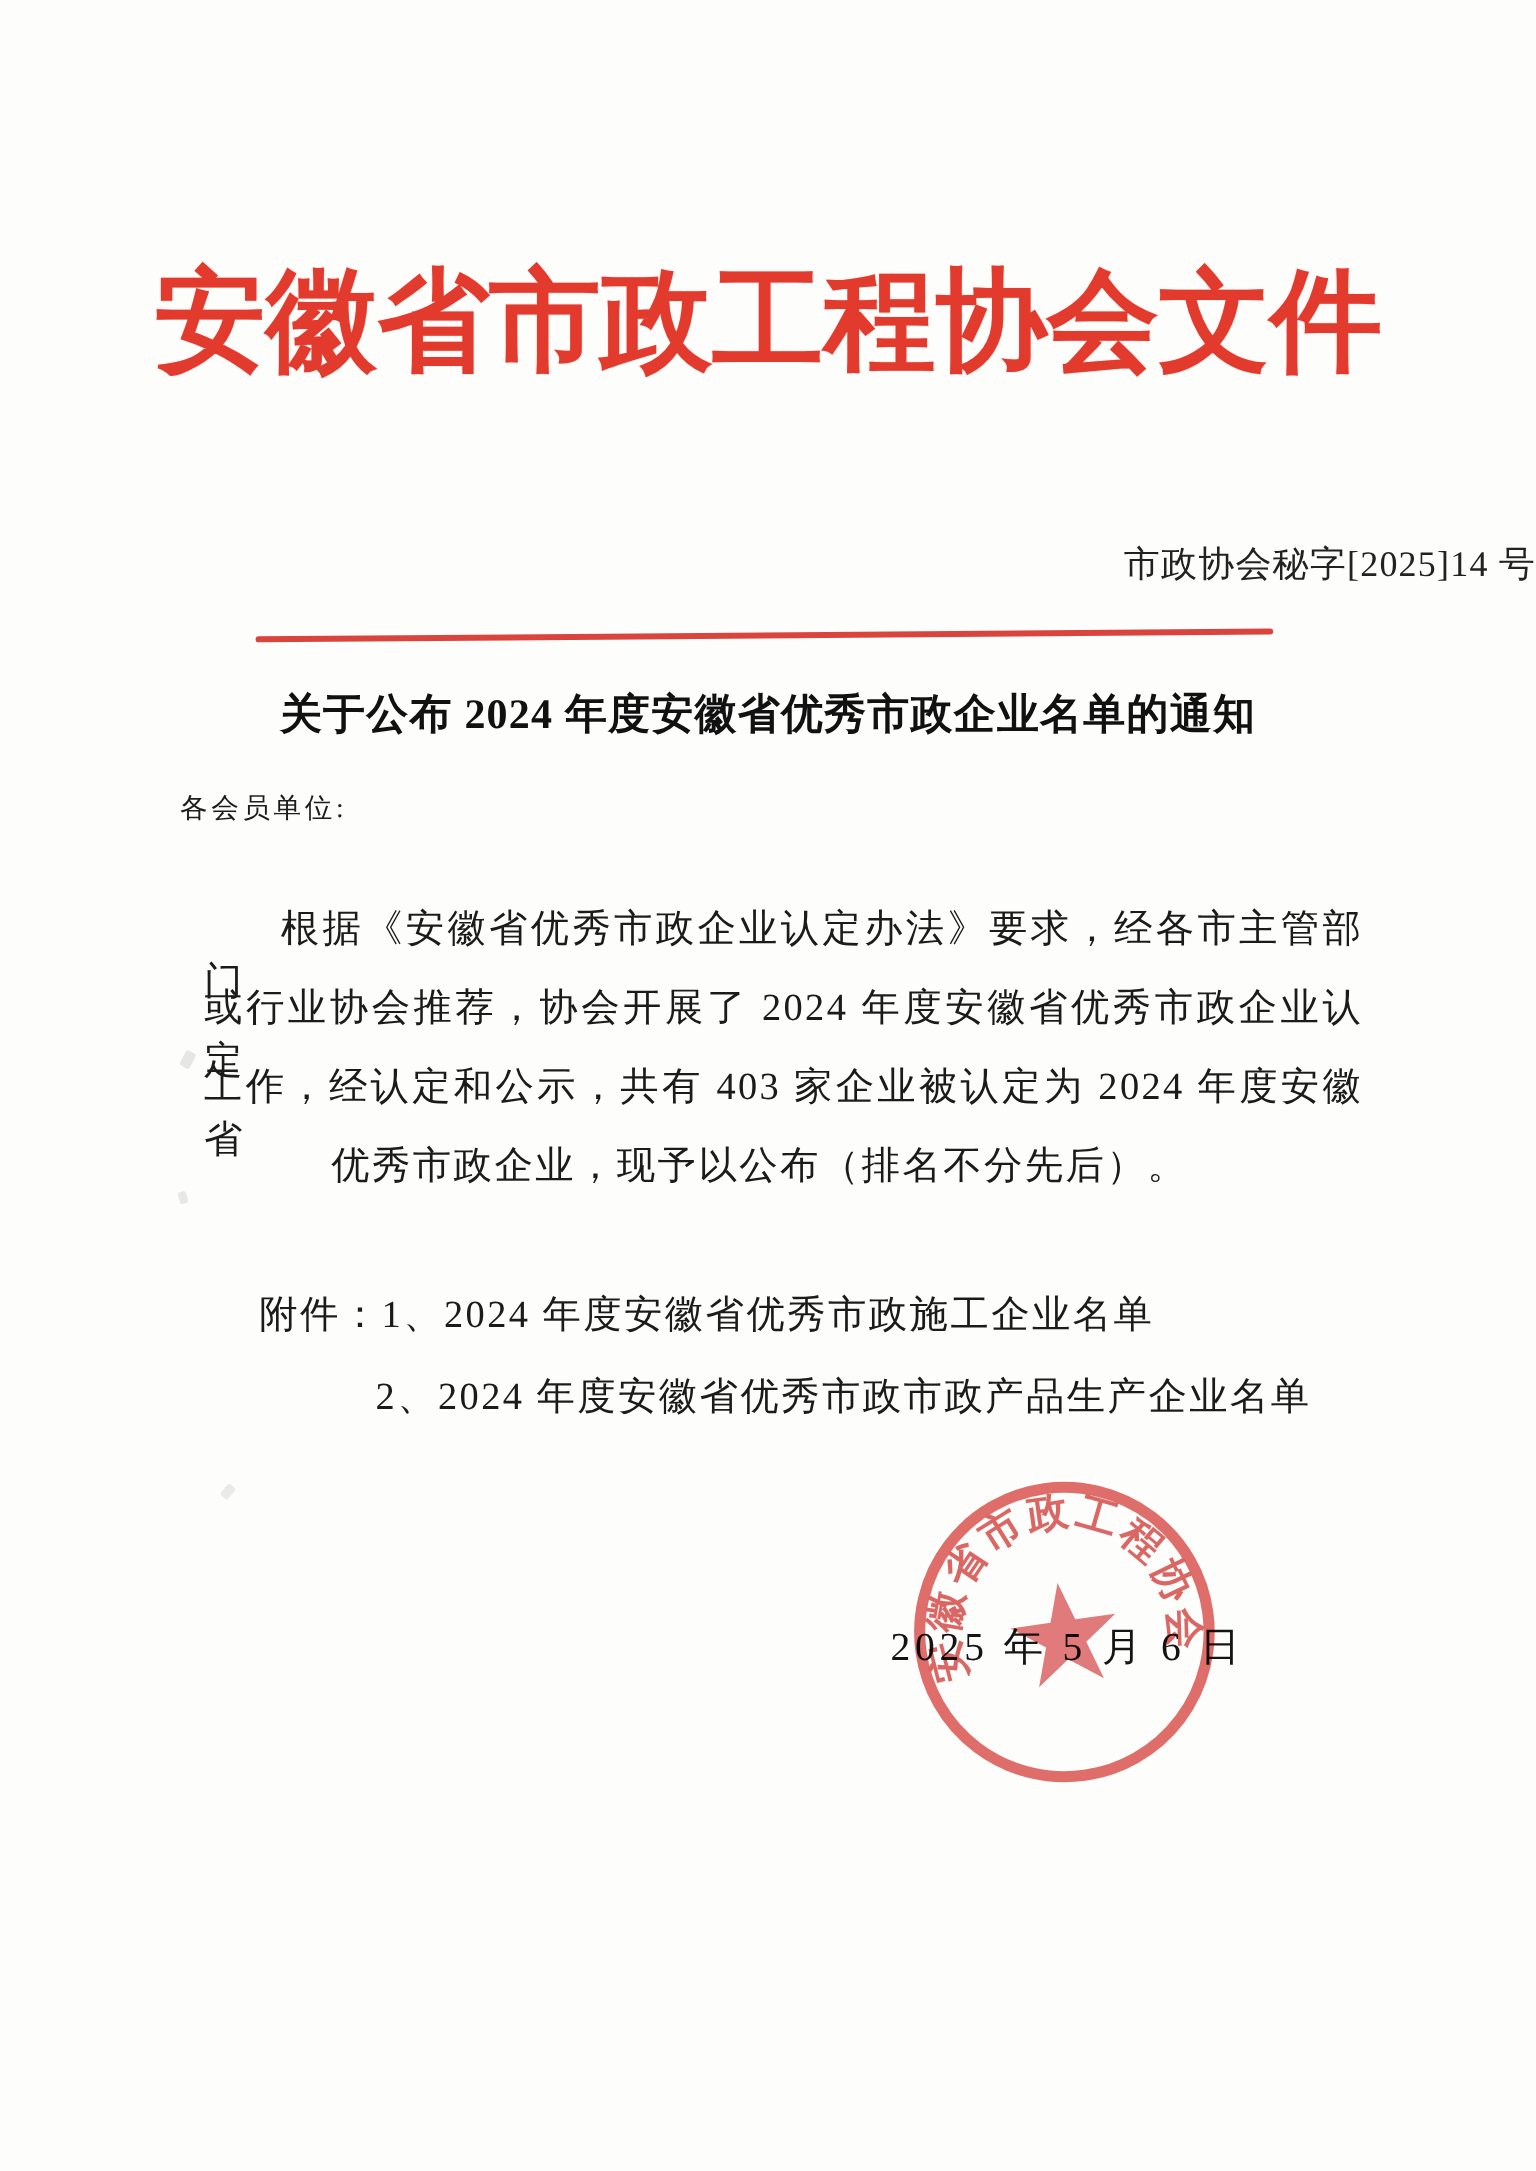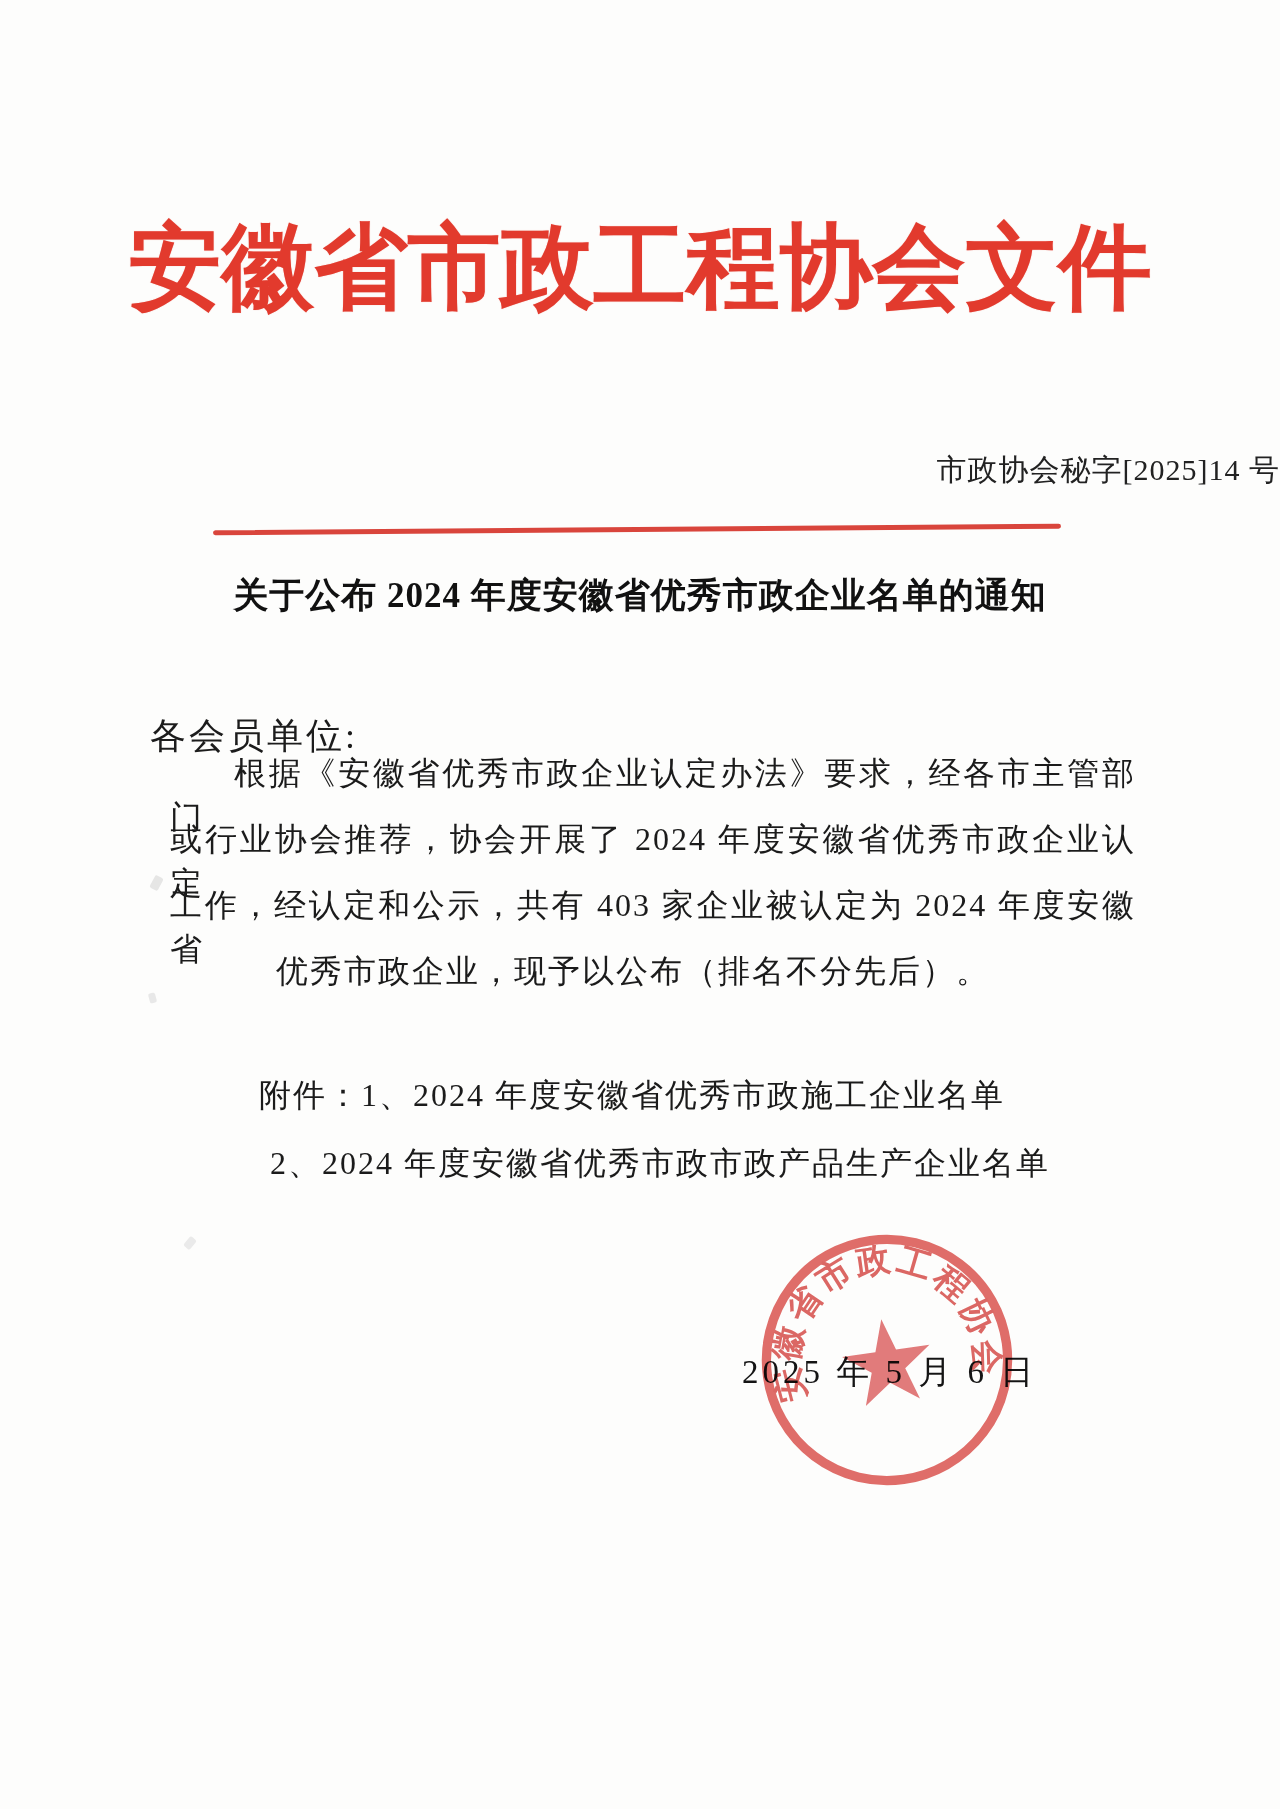--- a/index.html
+++ b/index.html
@@ -62,23 +62,23 @@
     text-align: center;
     font-size: 35px;
     font-weight: 700;
     color: #111;
     letter-spacing: 1px;
     white-space: nowrap;
   }
 
   .salutation {
     position: absolute;
-    top: 712px;
+    top: 658px;
     left: 150px;
-    font-size: 36px;
+    font-size: 23px;
     letter-spacing: 3px;
   }
 
   .body-line {
     position: absolute;
     left: 150px;
     width: 966px;
     font-size: 32px;
     letter-spacing: 2px;
     white-space: nowrap;
@@ -99,22 +99,22 @@
 
   .attachment-row {
     position: absolute;
     left: 216px;
     font-size: 32px;
     letter-spacing: 2px;
     white-space: nowrap;
     color: #1b1b1b;
   }
   .att-0 { top: 1074px; }
-  .att-1 { top: 1142px; margin-left: 54px; }
-  .attachment-label { display: inline; margin-left: 43px; }
+  .att-1 { top: 1142px; margin-left: 97px; }
+  .attachment-label { display: inline; }
 
   .issue-date {
     position: absolute;
     top: 1350px;
     left: 742px;
     font-size: 33px;
     letter-spacing: 4px;
     color: #141414;
     z-index: 1;
     white-space: nowrap;

